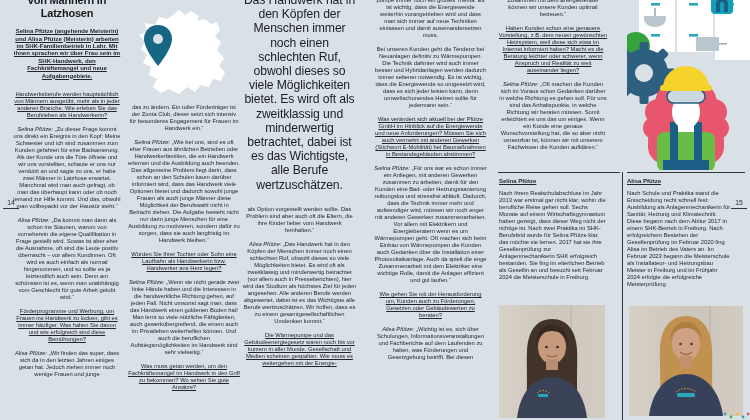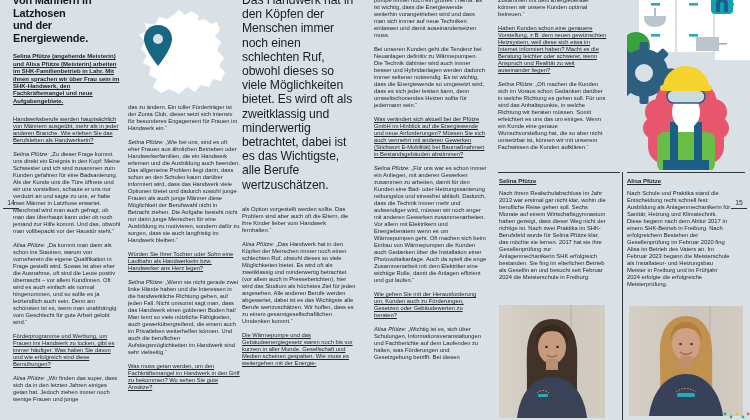--- a/index.html
+++ b/index.html
@@ -2,21 +2,21 @@
 <html lang="de"><head>
 <meta charset="utf-8">
 <style>
   html,body{margin:0;padding:0;}
   body{
     position:relative;width:750px;height:420px;overflow:hidden;
     background:#d9e1e7;color:#22262a;
     font-family:"Liberation Sans","DejaVu Sans",sans-serif;
     -webkit-font-smoothing:antialiased;
   }
-  .col{position:absolute;top:0;}
+  .col{position:absolute;top:0;text-align:center;}
   #col1{left:13px;width:108px;}
   #col2{left:128px;width:112px;}
   #col3{left:242px;width:115px;}
   #col4{left:374px;width:113px;}
   #col5{left:498px;width:110px;}
   .blocks p{margin:0 0 7px 0;font-size:5.8px;line-height:7px;}
   .blocks p.q{text-decoration:underline;text-underline-offset:1px;margin-top:3px;}
   .blocks p .speaker{font-style:italic;}
   .blocks p.intro{font-weight:bold;text-decoration:underline;font-size:6px;line-height:7.4px;margin-bottom:11px;}
   .headline{
@@ -41,21 +41,20 @@
   .pagenum{position:absolute;font-size:6.8px;line-height:7px;color:#2a2e33;text-align:center;width:16px;}
   .pagenum .dash{display:block;height:1px;background:#31373c;margin-top:2px;}
   svg{display:block;}
 </style>
 </head>
 <body>
 
 <div class="col" id="col1">
   <div class="headline">
     <span>von Männern in Latzhosen</span><br>
-    <span>und der Energiewende.</span>
   </div>
   <div class="blocks">
       <p class="intro">Selina Pfütze (angehende Meisterin) und Alisa Pfütze (Meisterin) arbeiten im SHK-Familienbetrieb in Lahr. Mit ihnen sprachen wir über Frau sein im SHK-Handwerk, den Fachkräftemangel und neue Aufgabengebiete.</p>
       <p class="q">Handwerksberufe werden hauptsächlich von Männern ausgeübt, mehr als in jeder anderen Branche. Wie erleben Sie das Berufsleben als Handwerkerin?</p>
       <p class="a"><span class="speaker">Selina Pfütze: </span>„Zu dieser Frage kommt uns direkt ein Ereignis in den Kopf: Meine Schwester und ich sind zusammen zum Kunden gefahren für eine Badsanierung. Als der Kunde uns die Türe öffnete und wir uns vorstellten, schaute er uns nur verdutzt an und sagte zu uns, er habe zwei Männer in Latzhose erwartet. Manchmal wird man auch gefragt, ob man das überhaupt kann oder ob noch jemand zur Hilfe kommt. Und das, obwohl man vollbepackt vor der Haustür steht.“</p>
       <p class="a"><span class="speaker">Alisa Pfütze: </span>„Da kommt man dann als schon ins Staunen, warum von vorneherein die eigene Qualifikation in Frage gestellt wird. Sowas ist aber eher die Ausnahme, oft sind die Leute positiv überrascht – vor allem Kundinnen. Oft wird es auch einfach als normal hingenommen, und so sollte es ja letztendlich auch sein. Denn am schönsten ist es, wenn man unabhängig vom Geschlecht für gute Arbeit gelobt wird.“</p>
       <p class="q">Förderprogramme und Werbung, um Frauen ins Handwerk zu locken, gibt es immer häufiger. Was halten Sie davon und wie erfolgreich sind diese Bemühungen?</p>
       <p class="a"><span class="speaker">Alisa Pfütze: </span>„Wir finden das super, dass sich da in den letzten Jahren einiges getan hat. Jedoch ziehen immer noch wenige Frauen und junge</p>
     </div>
 </div>

